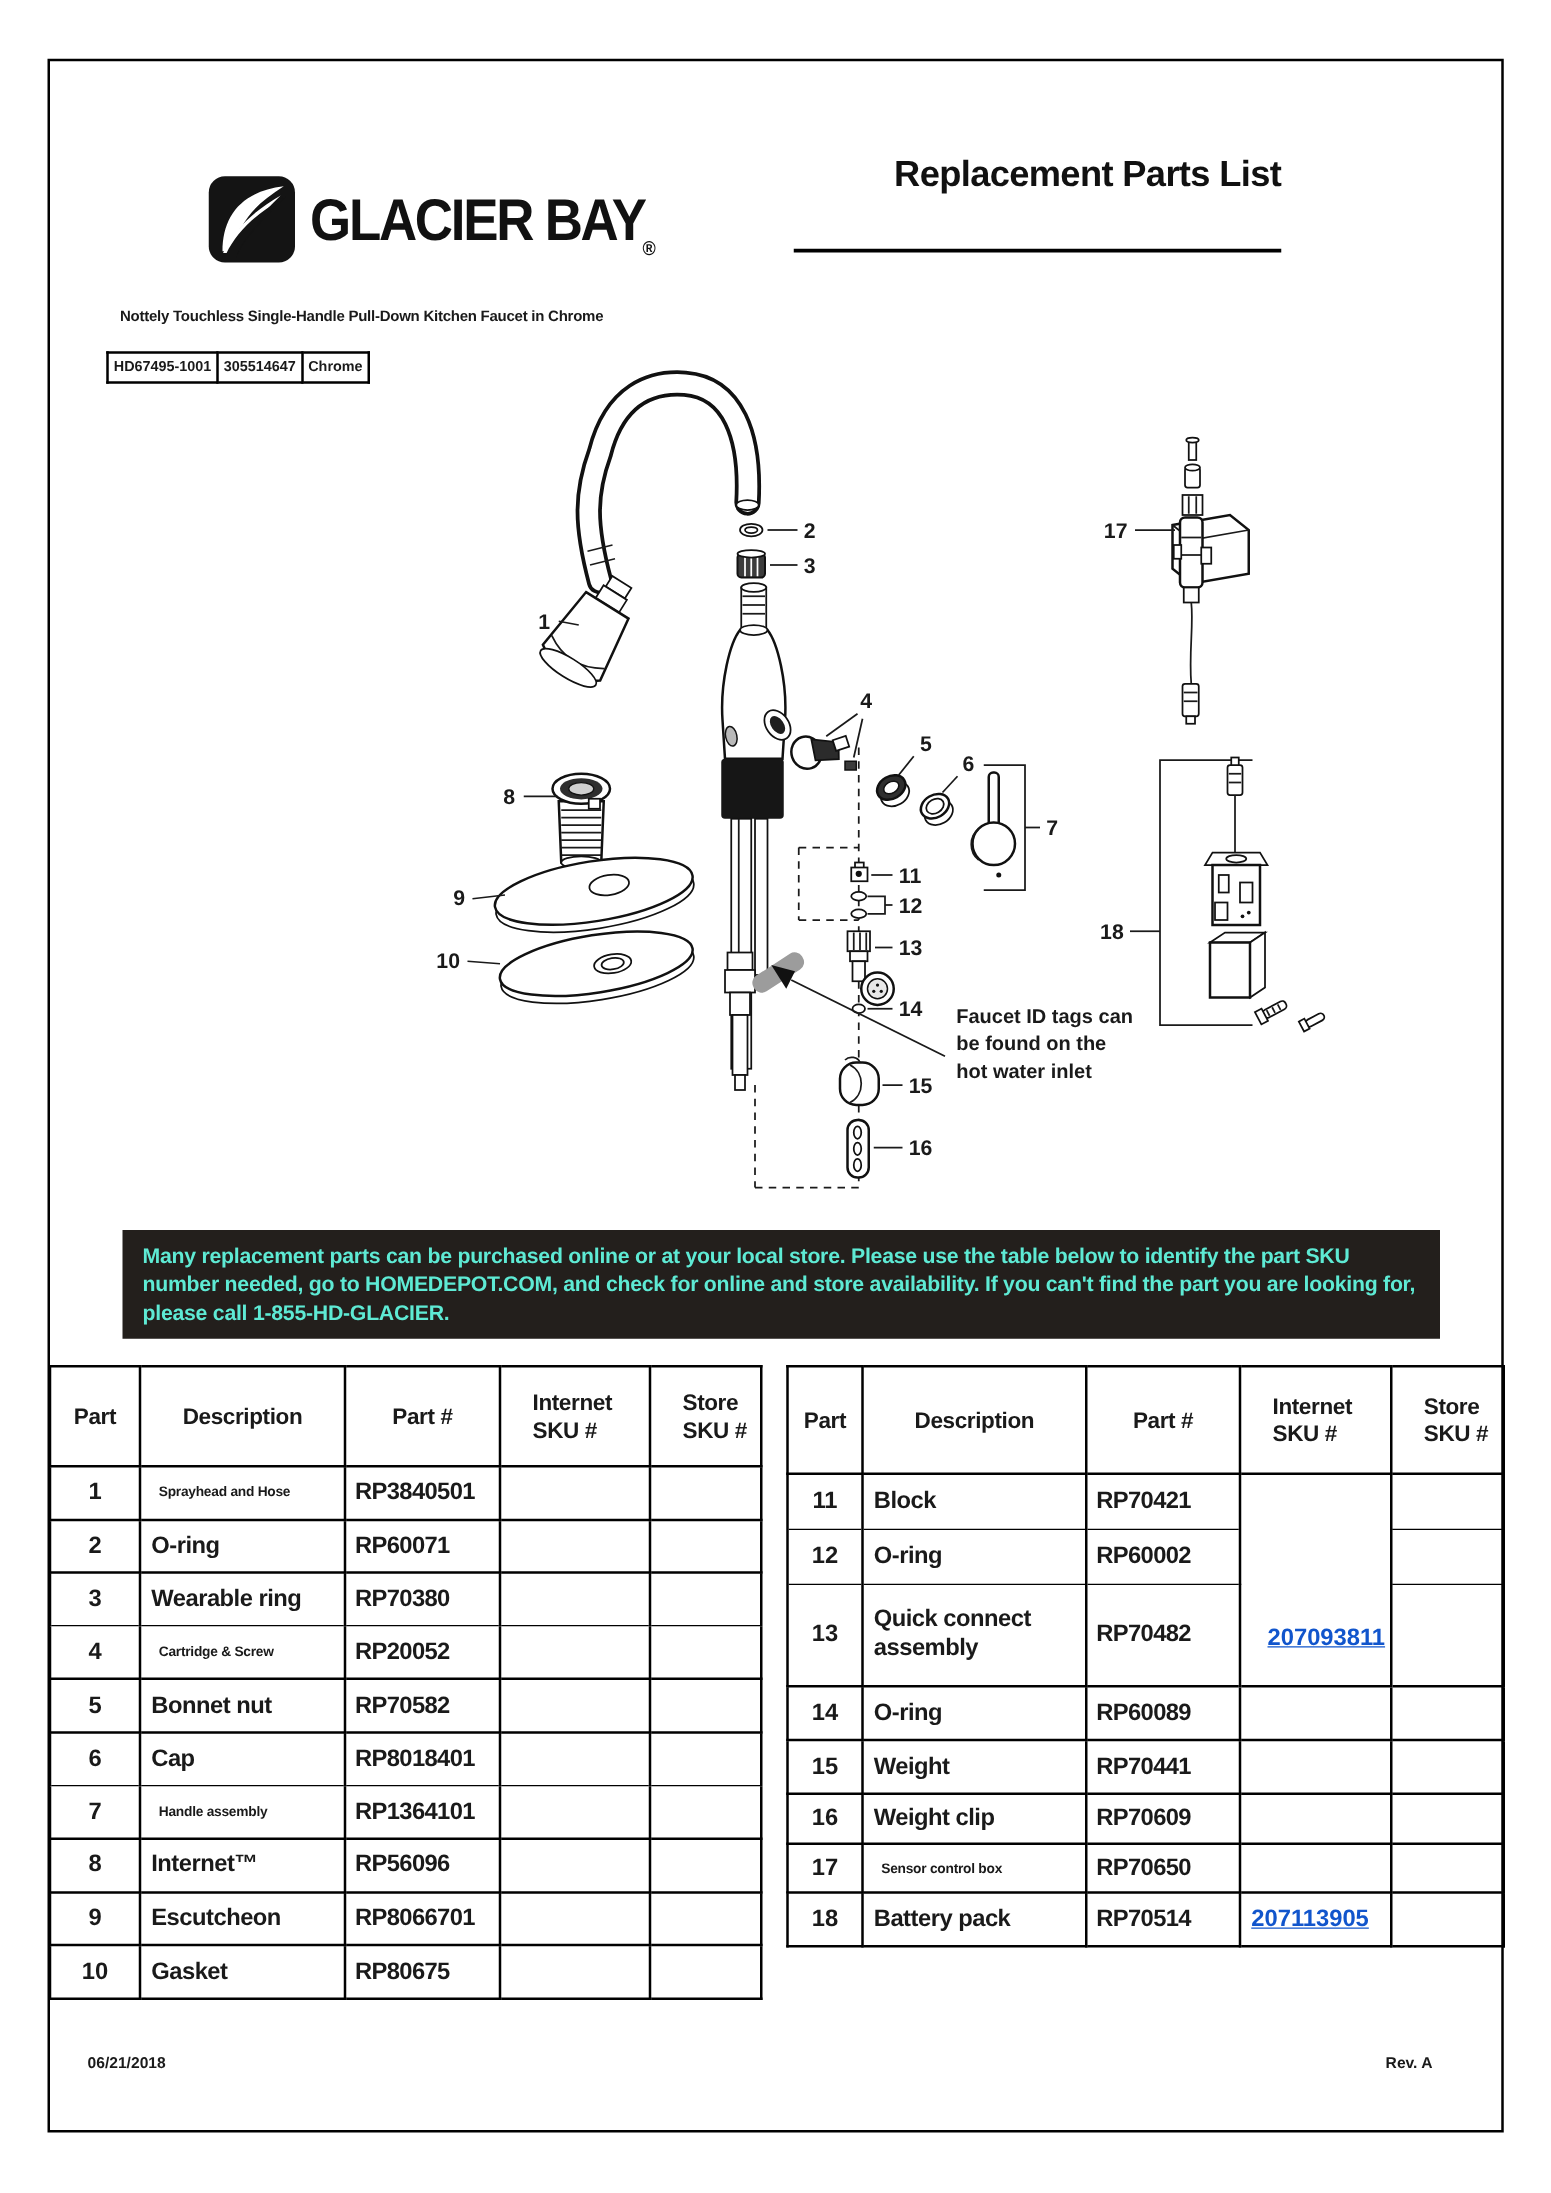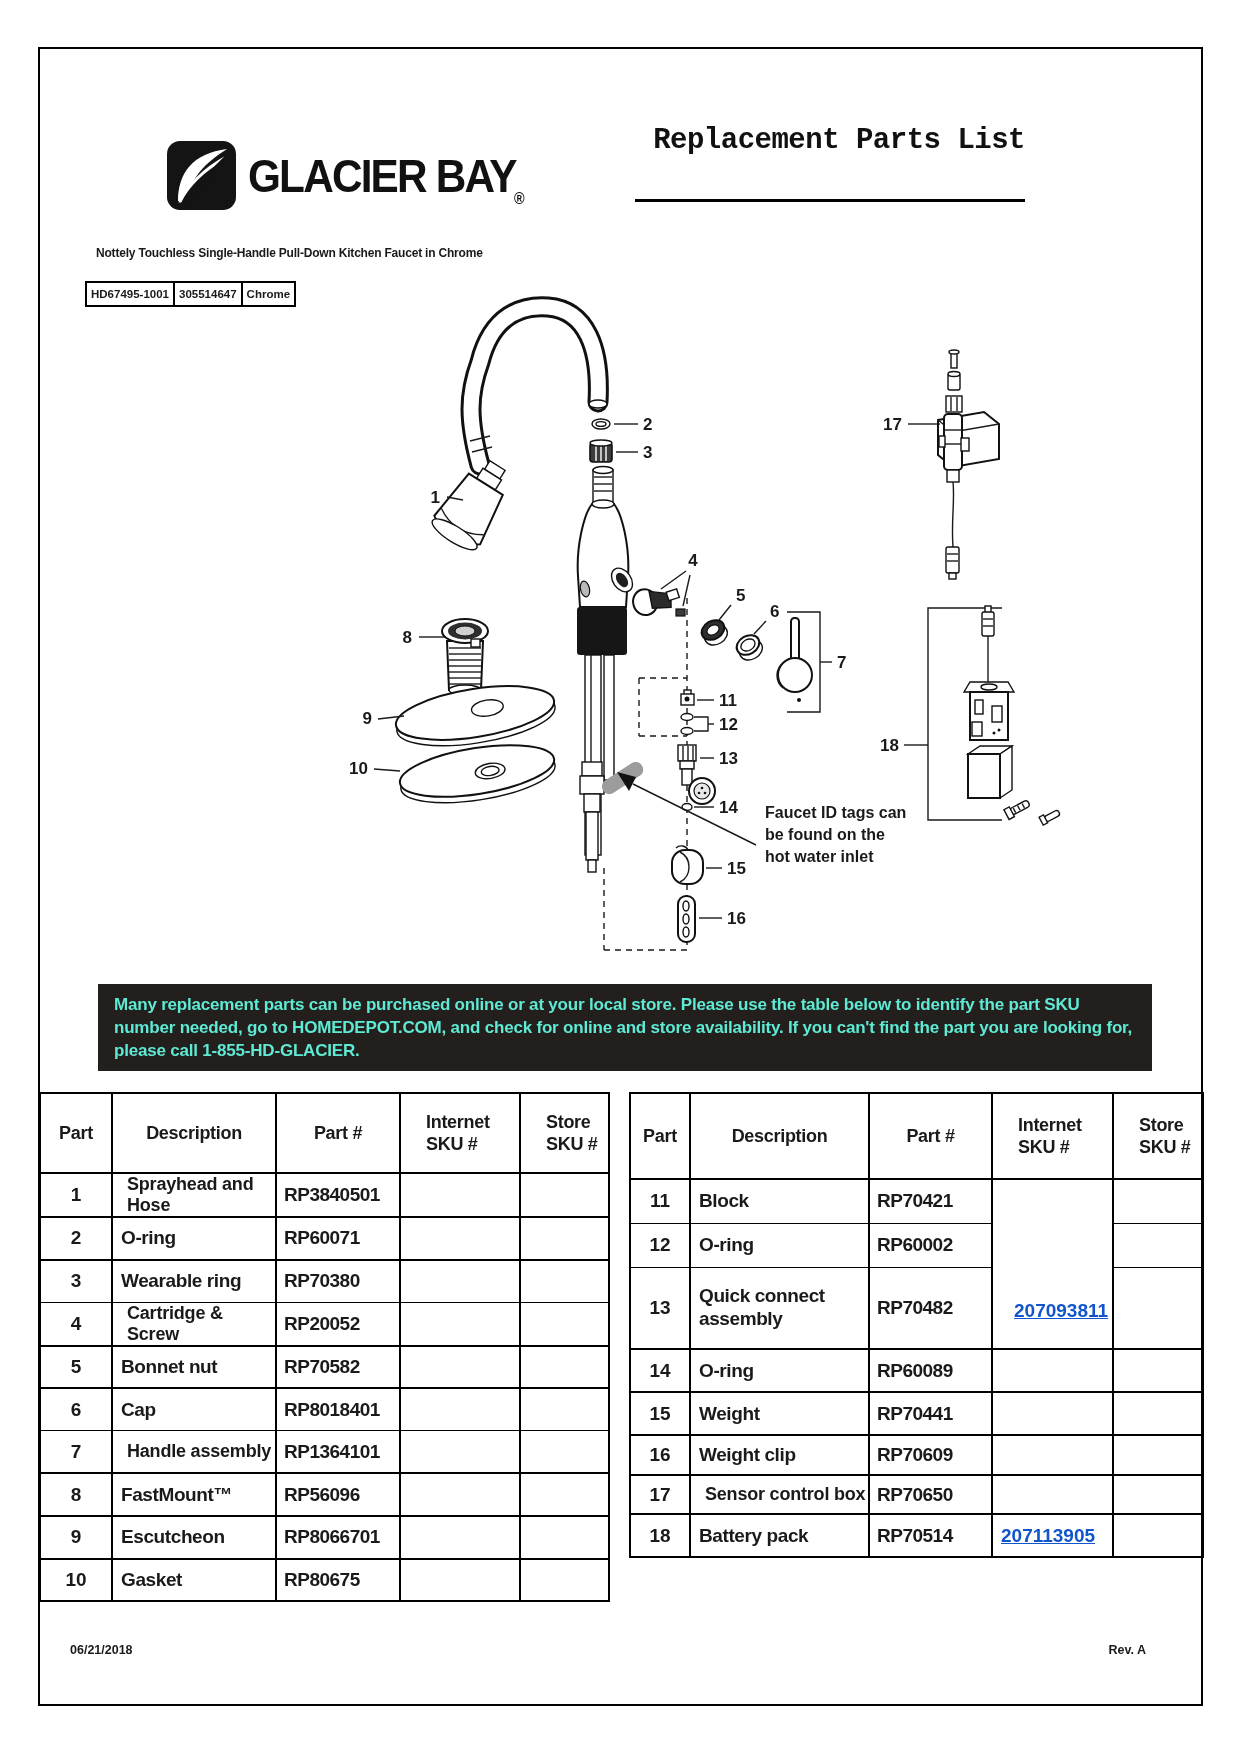--- a/index.html
+++ b/index.html
@@ -9,21 +9,21 @@
     font-family:"Liberation Sans", sans-serif; font-weight:bold; color:#1a1a1a;
   }
   .frame { position:absolute; left:38px; top:47px; width:1165px; height:1659px;
     border:2px solid #000; }
   
   .logo { position:absolute; left:165px; top:139px; display:flex; align-items:center; }
   .logo-word { font-size:47px; letter-spacing:-2px; transform:scaleX(0.9);
     transform-origin:left center; white-space:nowrap; margin-left:10px; color:#111; }
   .logo-reg { font-size:16px; vertical-align:baseline; position:relative; top:12px; left:-2px; }
   .doc-title { position:absolute; left:635px; top:124px; width:390px;
-    text-align:right; font-size:29px; letter-spacing:-0.5px; color:#111;font-family:Liberation Mono, monospace; }
+    text-align:right; font-size:29px; letter-spacing:-0.5px; color:#111; }
   .title-rule { position:absolute; left:635px; top:199px; width:390px; height:3px; background:#000; }
   .product-name { position:absolute; left:96px; top:246px; font-size:12px; letter-spacing:-0.2px; }
   
   .ptable { position:absolute; left:85px; top:281px; border-collapse:collapse; table-layout:fixed; }
   .ptable td { border:2px solid #000; text-align:center; font-size:11.5px;
     font-weight:bold; height:24px; padding:0 4px; }
   
   .diagram { position:absolute; left:38px; top:275px; }
   .ln { stroke:#1a1a1a; stroke-width:1.4; fill:none; }
   .pt { fill:#fff; stroke:#111; stroke-width:2; }
@@ -35,21 +35,21 @@
   .banner { position:absolute; left:98px; top:984px; width:1054px; height:87px;
     padding:9px 16px 0 16px; color:#5eead4; font-size:17px; line-height:23px;
     letter-spacing:-0.2px; }
   
   table.parts { position:absolute; border-collapse:collapse; table-layout:fixed;border-radius:31px; }
   table.parts td { border:2px solid #000; vertical-align:middle; font-weight:bold;
     overflow:hidden; }
   table.parts { border:2.5px solid #000; }
   .c-part { text-align:center; font-size:19px; }
   .c-desc { text-align:left; padding-left:8px; font-size:19px; letter-spacing:-0.4px; }
-  .c-desc.small { font-size:18px; letter-spacing:-0.2px;padding-left:14px; }
+  .c-desc.small { font-size:11px; letter-spacing:-0.2px;padding-left:14px; }
   .c-num { text-align:left; padding-left:7px; font-size:19px; letter-spacing:-0.5px; }
   .c-sku { font-size:19px; }
   th.h { border:2px solid #000; font-size:18px; letter-spacing:-0.3px; font-weight:bold;
     text-align:center; vertical-align:middle; }
   th.h.left { text-align:left; padding-left:25px; white-space:pre-line; line-height:1.25; }
   #tableL { left:39px; top:1092px; width:570px; }
   #tableL tr { height:42.6px; }
   #tableL tr.hd { height:80px; }
   #tableR { left:629px; top:1092px; width:574px; }
   #tableR tr.hd { height:86px; }
@@ -424,21 +424,21 @@
   </tr>
   <tr class="b-thin">
     <td class="c-part">7</td>
     <td class="c-desc small">Handle assembly</td>
     <td class="c-num">RP1364101</td>
     <td></td>
         <td></td>
   </tr>
   <tr>
     <td class="c-part">8</td>
-    <td class="c-desc">FastMount™</td>
+    <td class="c-desc">Internet™</td>
     <td class="c-num">RP56096</td>
     <td></td>
         <td></td>
   </tr>
   <tr>
     <td class="c-part">9</td>
     <td class="c-desc">Escutcheon</td>
     <td class="c-num">RP8066701</td>
     <td></td>
         <td></td>

